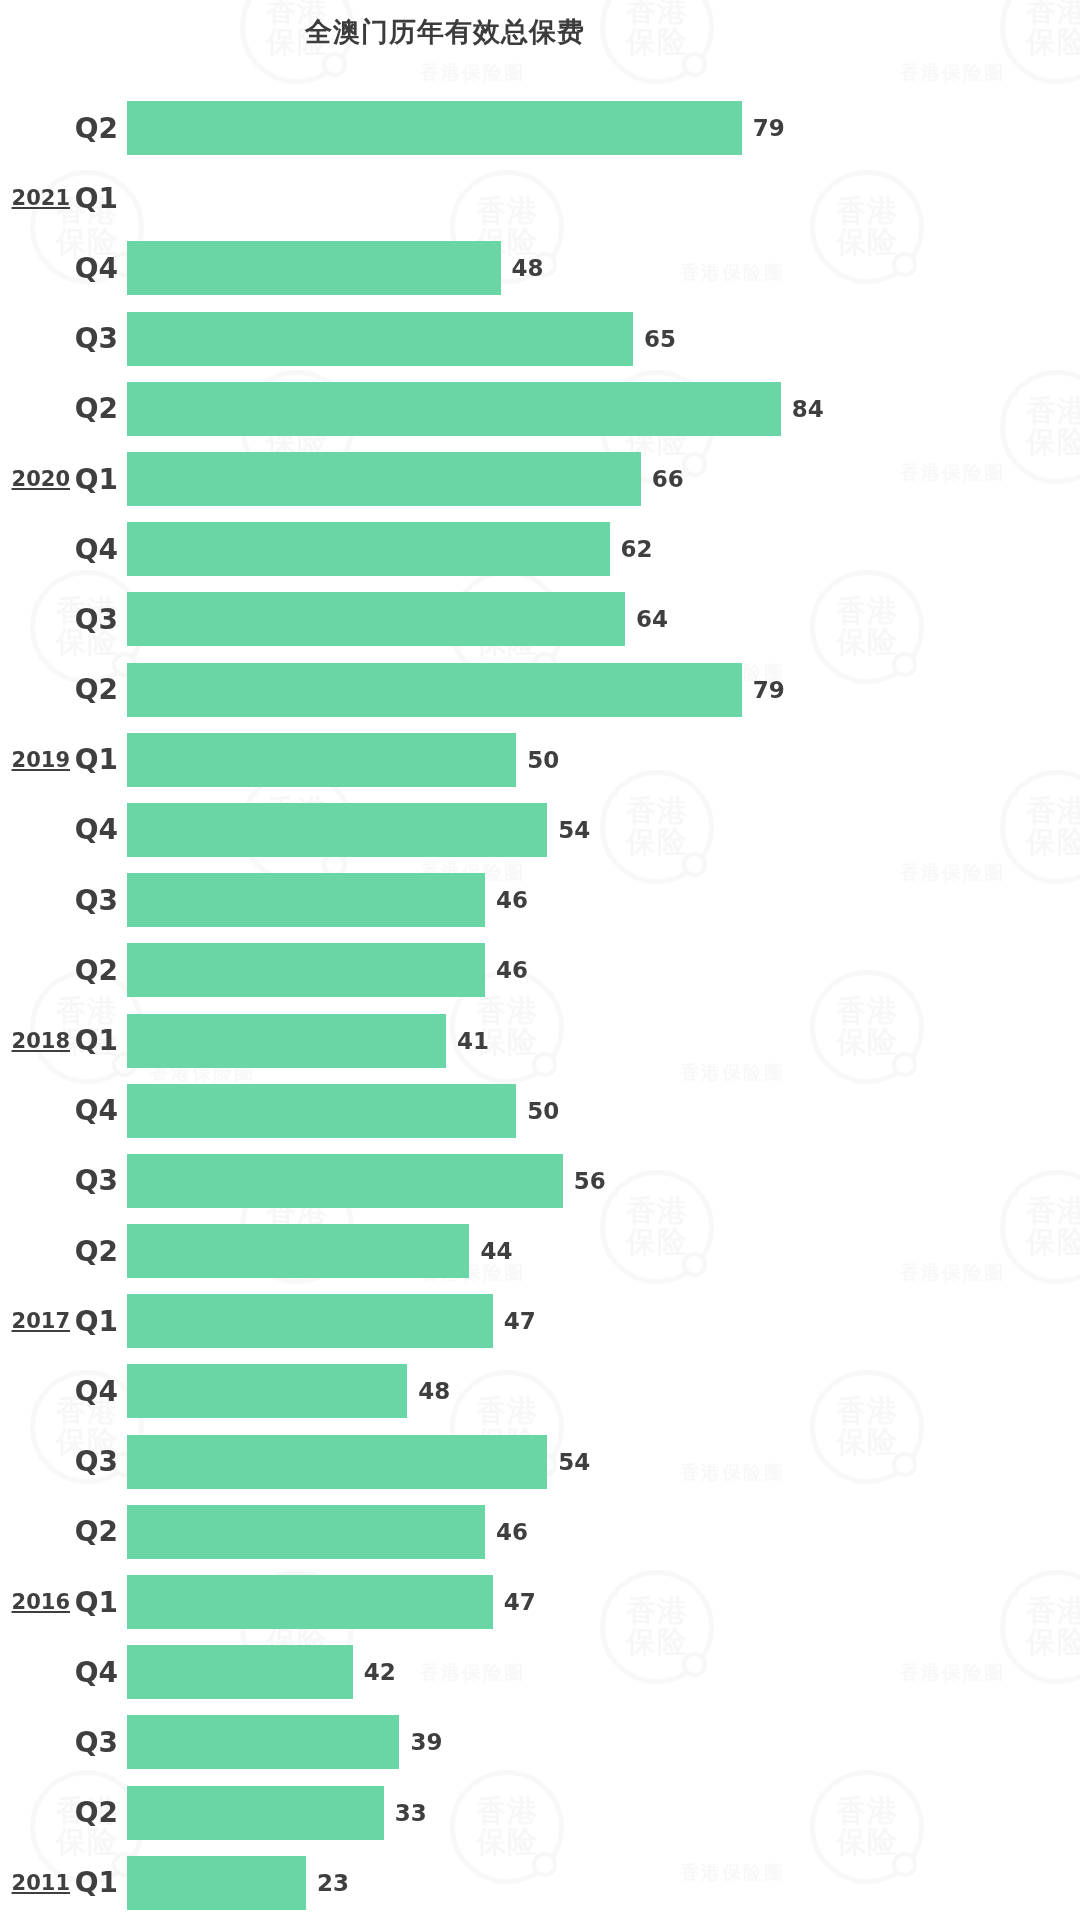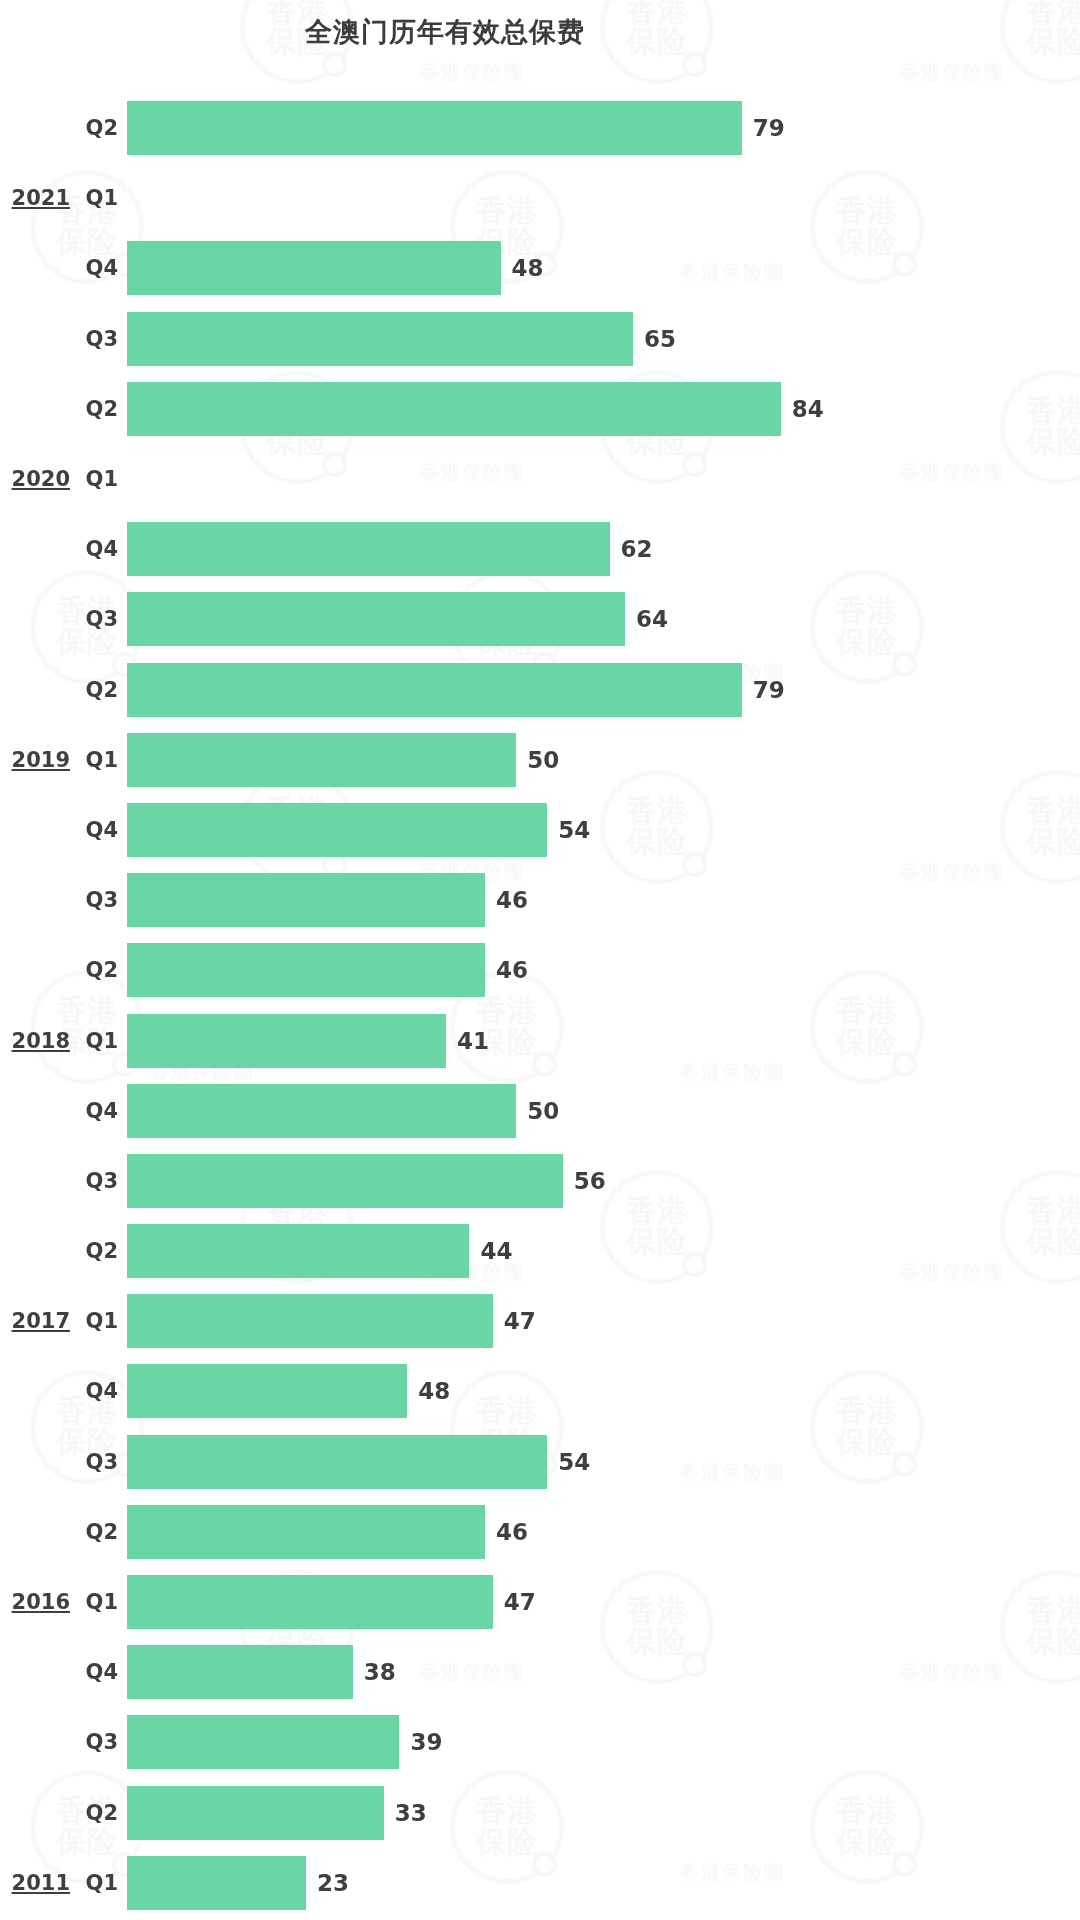--- a/index.html
+++ b/index.html
@@ -107,21 +107,21 @@
   }
   .row-quarter {
     position: absolute;
     left: 74px;
     top: 0;
     width: 44px;
     height: 100%;
     display: flex;
     align-items: center;
     justify-content: flex-end;
-    font-size: 21px;
+    font-size: 28px;
     font-weight: 700;
     color: #3f3f3f;
     font-family: "DejaVu Sans", sans-serif;
   }
   .bar-track {
     position: absolute;
     left: 127px;
     top: 0;
     right: 0;
     height: 100%;
@@ -349,20 +349,24 @@
         <div class="row-year"></div>
         <div class="row-quarter">Q2</div>
         <div class="bar-track">
           <div class="bar-fill" style="width: 653.774px; background: rgb(106, 213, 165);"></div>
           <div class="bar-value">84</div>
         </div>
       </div>
       <div class="bar-row">
         <div class="row-year">2020</div>
         <div class="row-quarter">Q1</div>
+        <div class="bar-track">
+          <div class="bar-fill" style="width: 513.679px; background: rgb(106, 213, 165);"></div>
+          <div class="bar-value">66</div>
+        </div>
       </div>
       <div class="bar-row">
         <div class="row-year"></div>
         <div class="row-quarter">Q4</div>
         <div class="bar-track">
           <div class="bar-fill" style="width: 482.547px; background: rgb(106, 213, 165);"></div>
           <div class="bar-value">62</div>
         </div>
       </div>
       <div class="bar-row">
@@ -483,21 +487,21 @@
         <div class="bar-track">
           <div class="bar-fill" style="width: 365.802px; background: rgb(106, 213, 165);"></div>
           <div class="bar-value">47</div>
         </div>
       </div>
       <div class="bar-row">
         <div class="row-year"></div>
         <div class="row-quarter">Q4</div>
         <div class="bar-track">
           <div class="bar-fill" style="width: 225.708px; background: rgb(106, 213, 165);"></div>
-          <div class="bar-value">38</div>
+          <div class="bar-value">42</div>
         </div>
       </div>
       <div class="bar-row">
         <div class="row-year"></div>
         <div class="row-quarter">Q3</div>
         <div class="bar-track">
           <div class="bar-fill" style="width: 272.406px; background: rgb(106, 213, 165);"></div>
           <div class="bar-value">39</div>
         </div>
       </div>

